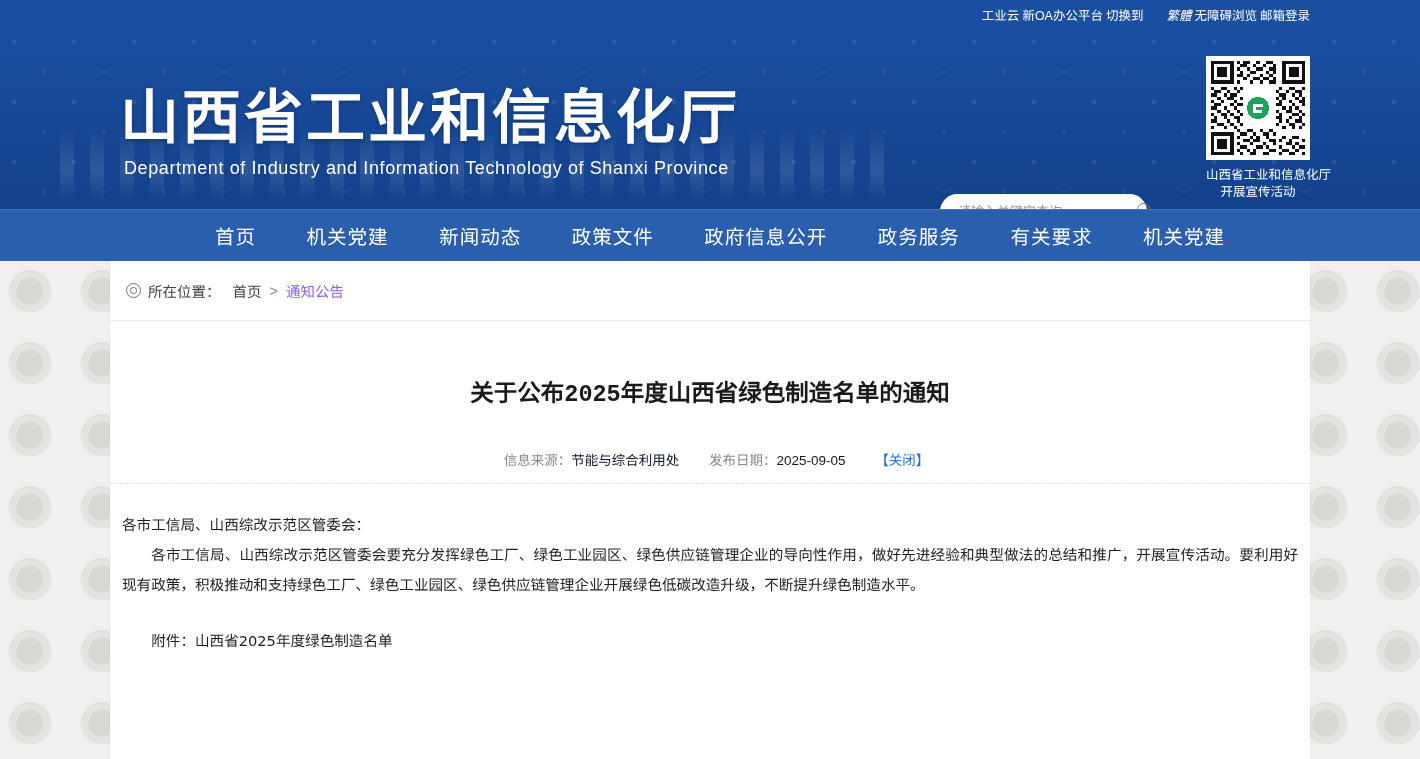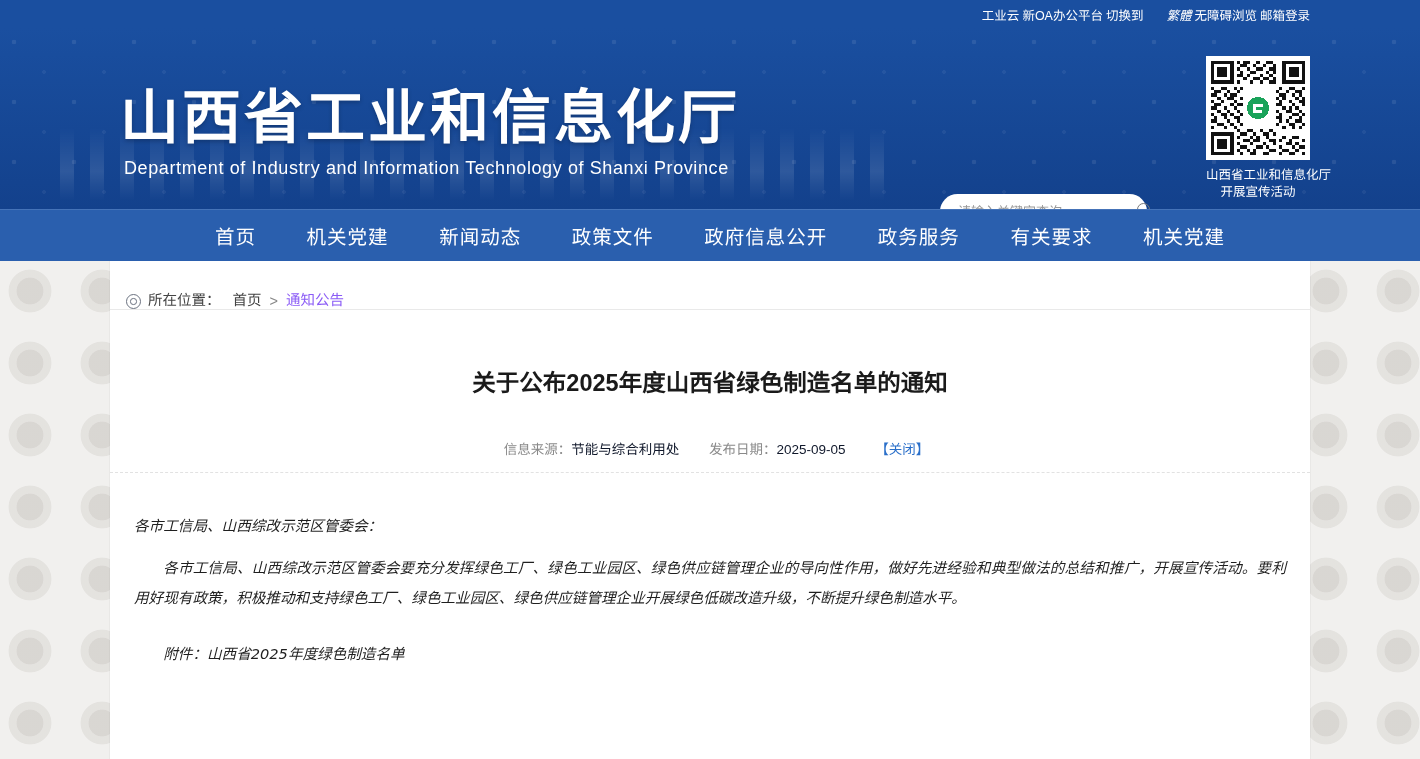--- a/index.html
+++ b/index.html
@@ -187,23 +187,23 @@
     opacity: .75;
     pointer-events: none;
   }
   .content-card {
     position: absolute;
     left: 110px; right: 110px; top: 0; bottom: 0;
     background: #ffffff;
     box-shadow: 0 0 0 1px rgba(0,0,0,.03);
   }
   .breadcrumb {
-    height: 49px;
+    height: 60px;
     display: flex;
-    align-items: flex-end;
+    align-items: center;
     padding-left: 15px;
     font-size: 14.5px;
     color: #444;
     border-bottom: 1px solid #e9e9e9;
   }
   .loc-icon {
     width: 15px; height: 15px;
     margin-right: 8px;
     position: relative;
     flex: 0 0 auto;
@@ -227,42 +227,42 @@
   .bc-sep { margin: 0 8px; color: #888; }
   .bc-current { color: #8b5cf6; cursor: pointer; }
 
   .article-title {
     text-align: center;
     font-size: 23.5px;
     font-weight: 700;
     color: #1a1a1a;
     padding: 40px 60px 0;
     line-height: 1.5;
-    font-family: Liberation Sans, sans-serif;
+    font-family: Liberation Mono, monospace;
   }
   .article-meta {
     margin-top: 37px;
     text-align: center;
     font-size: 13.5px;
     color: #8a8a8a;
     padding-bottom: 14px;
     border-bottom: 1px dashed #e2e2e2;
   }
   .article-meta .meta-item { margin: 0 13px; }
   .article-meta .meta-val { color: #0f172a; }
   .article-meta .close-link { color: #2a6fc9; cursor: pointer; margin-left: 13px; }
 
   .article-body {
     padding: 26px 12px 0 12px;
     font-size: 14.6px;
     line-height: 30px;
     color: #1f1f1f;
     font-family: "DejaVu Sans", "Liberation Sans", sans-serif;
   }
-  .article-body p { margin: 12px; font-style: italic; }
+  .article-body p { margin: 0; }
   .article-body p.indent { text-indent: 2em; text-align: justify; }
   .article-body p.attach { margin-top: 26px; text-indent: 2em; }
 </style>
 </head>
 <body>
 
 <div class="topbar">
   <div class="topbar-links">
     <span>工业云</span>
     <span>新OA办公平台</span>

